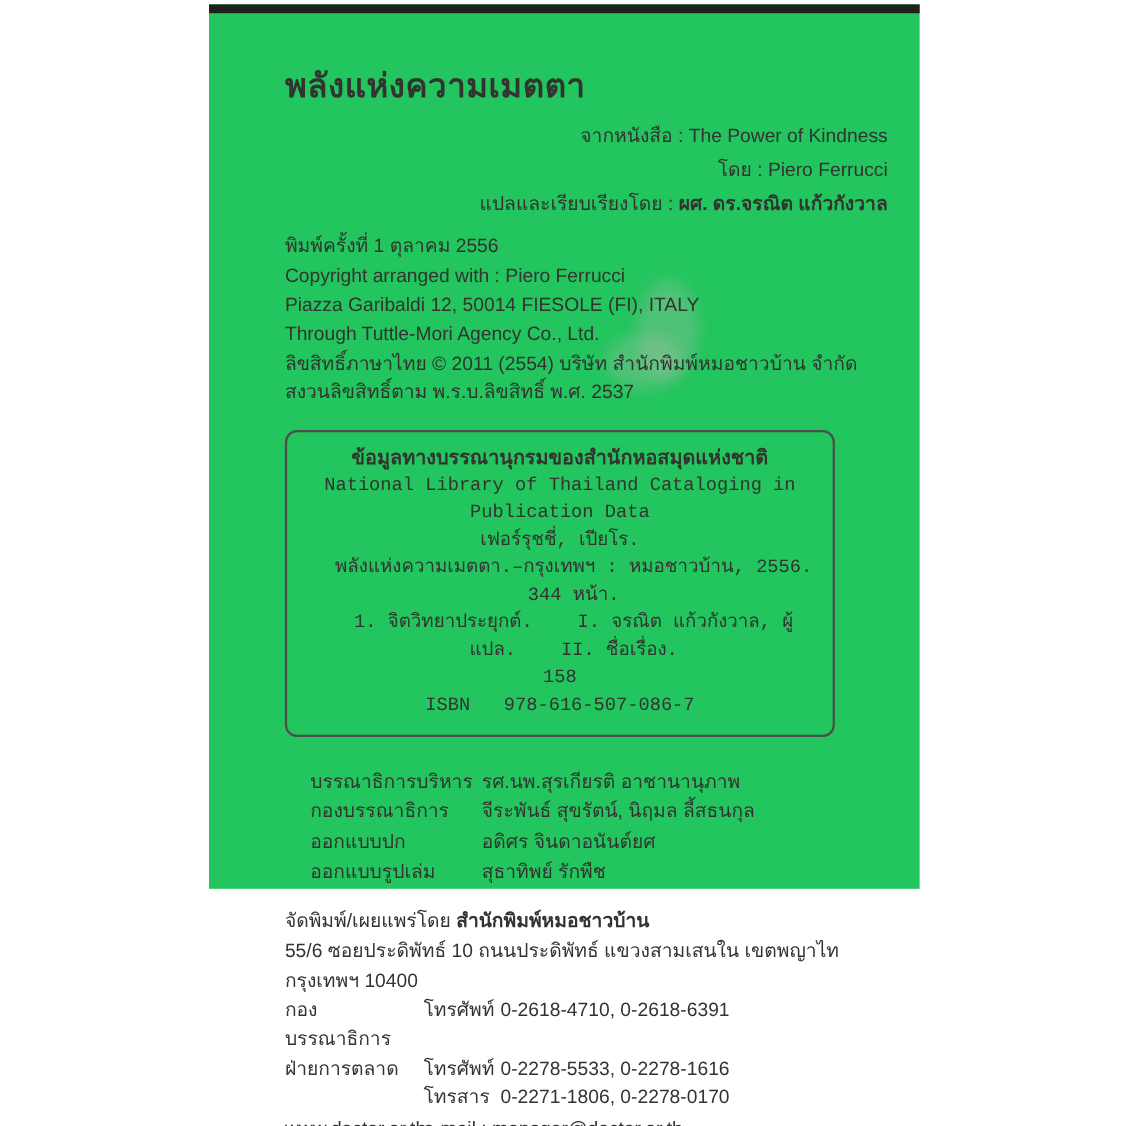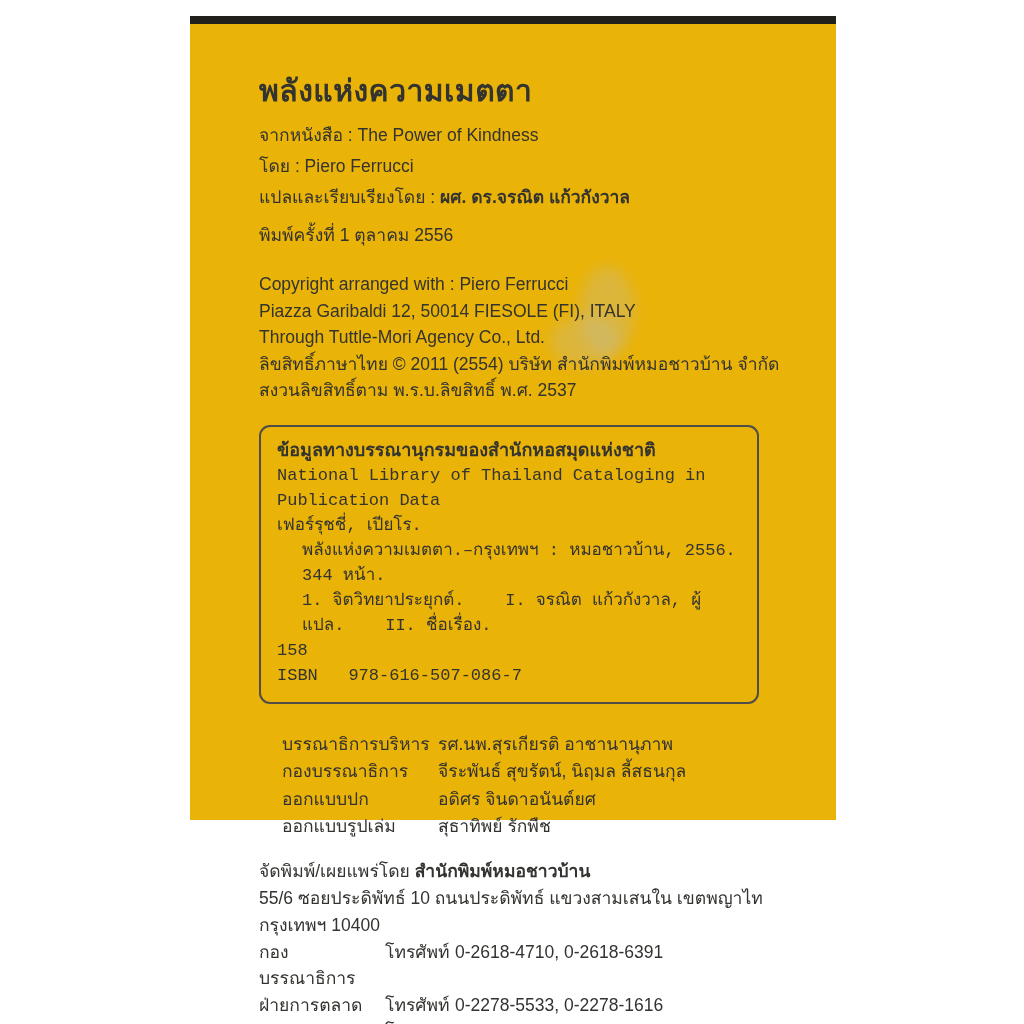--- a/index.html
+++ b/index.html
@@ -8,24 +8,24 @@
     width: 1024px;
     height: 1024px;
     background: #ffffff;
     font-family: "Liberation Sans", "DejaVu Sans", sans-serif;
     color: #333330;
     overflow: hidden;
   }
   .scan-page {
     position: absolute;
     left: 190px;
-    top: 16px;
+    top: 4px;
     width: 646px;
     height: 804px;
-    background: #eab308;
+    background: #22c55e;
   }
   .top-bar {
     position: absolute;
     top: 0;
     left: 0;
     width: 100%;
     height: 8px;
     background: #21201b;
   }
   .ghost {
@@ -43,32 +43,33 @@
     font-size: 17.5px;
     line-height: 27px;
   }
   .book-title {
     font-size: 30px;
     font-weight: bold;
     line-height: 34px;
     margin: 0 0 12px 0;
     letter-spacing: 0.5px;
   }
-  .hdr-line { line-height: 31px; }
+  .hdr-line { line-height: 31px; text-align: right; }
   .bold { font-weight: bold; }
   .edition-line { margin-top: 9px; }
-  .copyright-block { margin-top: 22px; line-height: 26.5px; }
+  .copyright-block { line-height: 26.5px; }
   .cip-box {
     margin-top: 21px;
     width: 464px;
     border: 2px solid #4e4d49;
     border-radius: 11px;
     padding: 11px 16px 14px 16px;
     font-size: 17px;
     line-height: 25px;
+    text-align: center;
   }
   .cip-heading { font-size: 18px; font-weight: bold; }
   .cip-entry { white-space: pre-wrap; font-family: Liberation Mono, monospace; }
   .indent { padding-left: 25px; }
   .staff-block { margin-top: 27px; }
   .staff-row { display: grid; grid-template-columns: 156px auto; line-height: 27.5px; margin-left: 23px; }
   .publisher-block { margin-top: 17px; }
   .contact-row { display: grid; grid-template-columns: 126px 70px auto; line-height: 26.5px; }
   .web-row { display: grid; grid-template-columns: 126px auto; margin-top: 2px; line-height: 26.5px; }
 </style>

